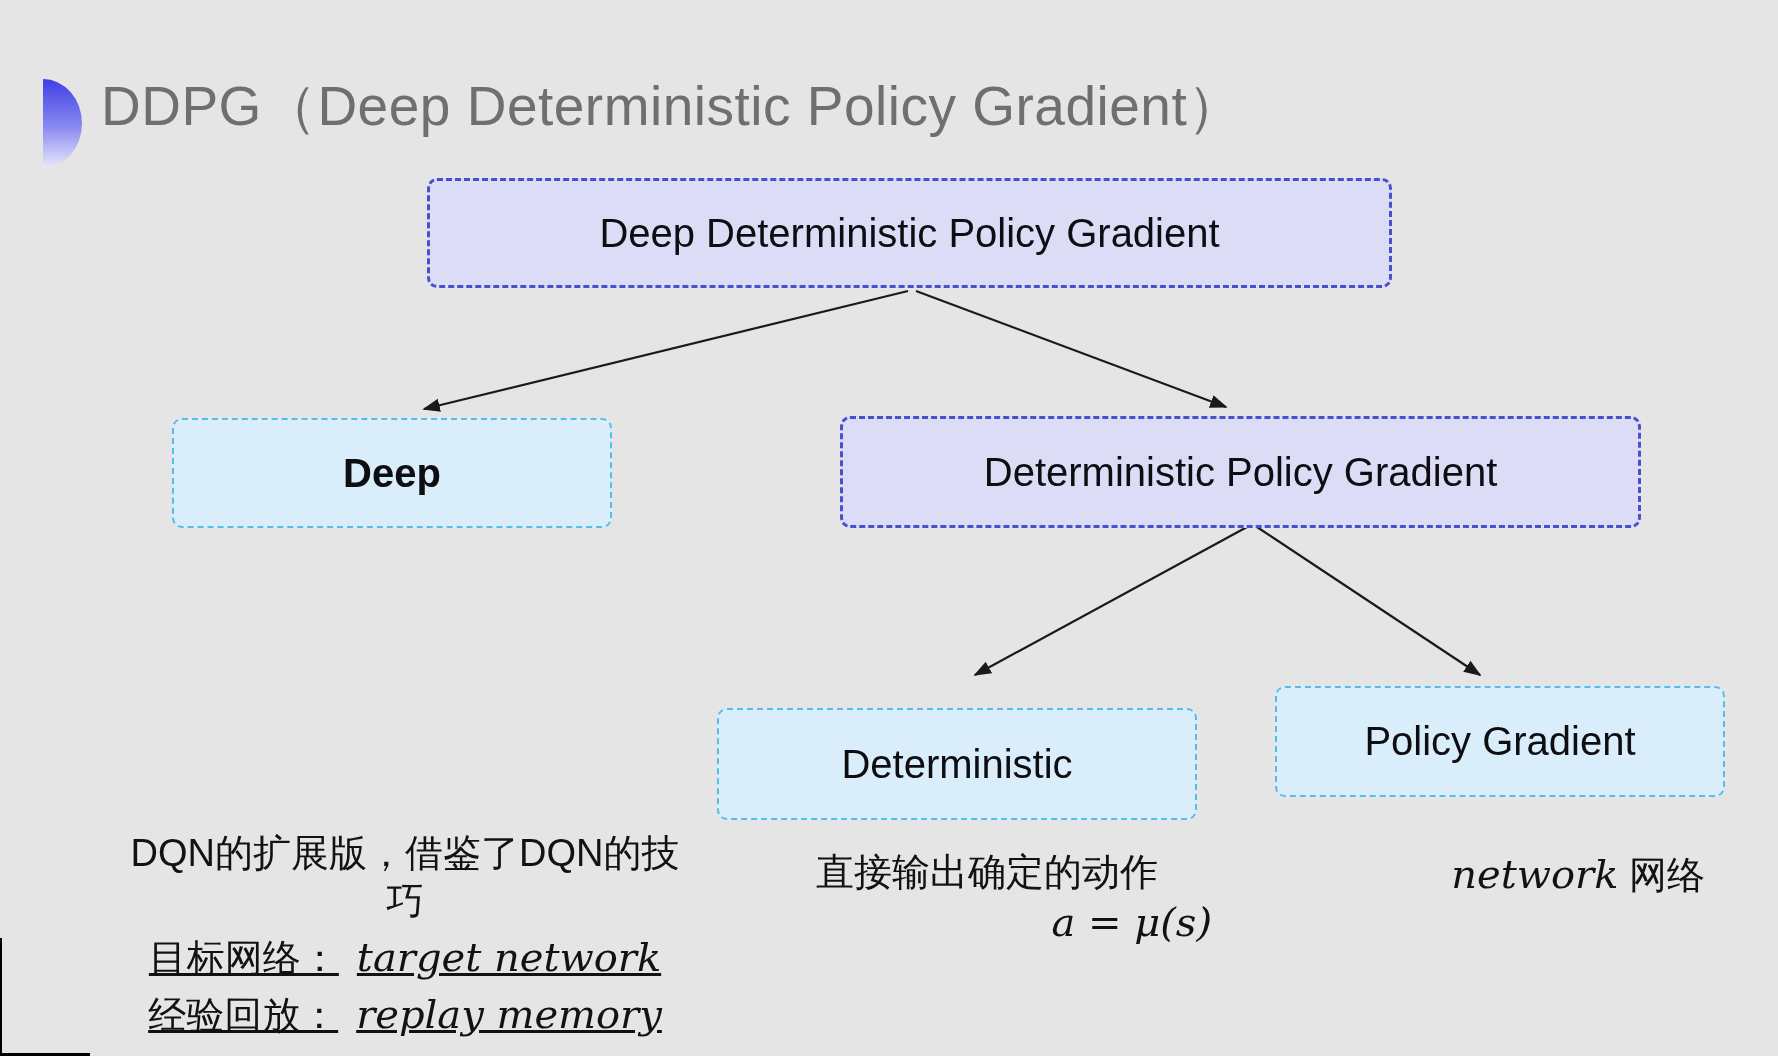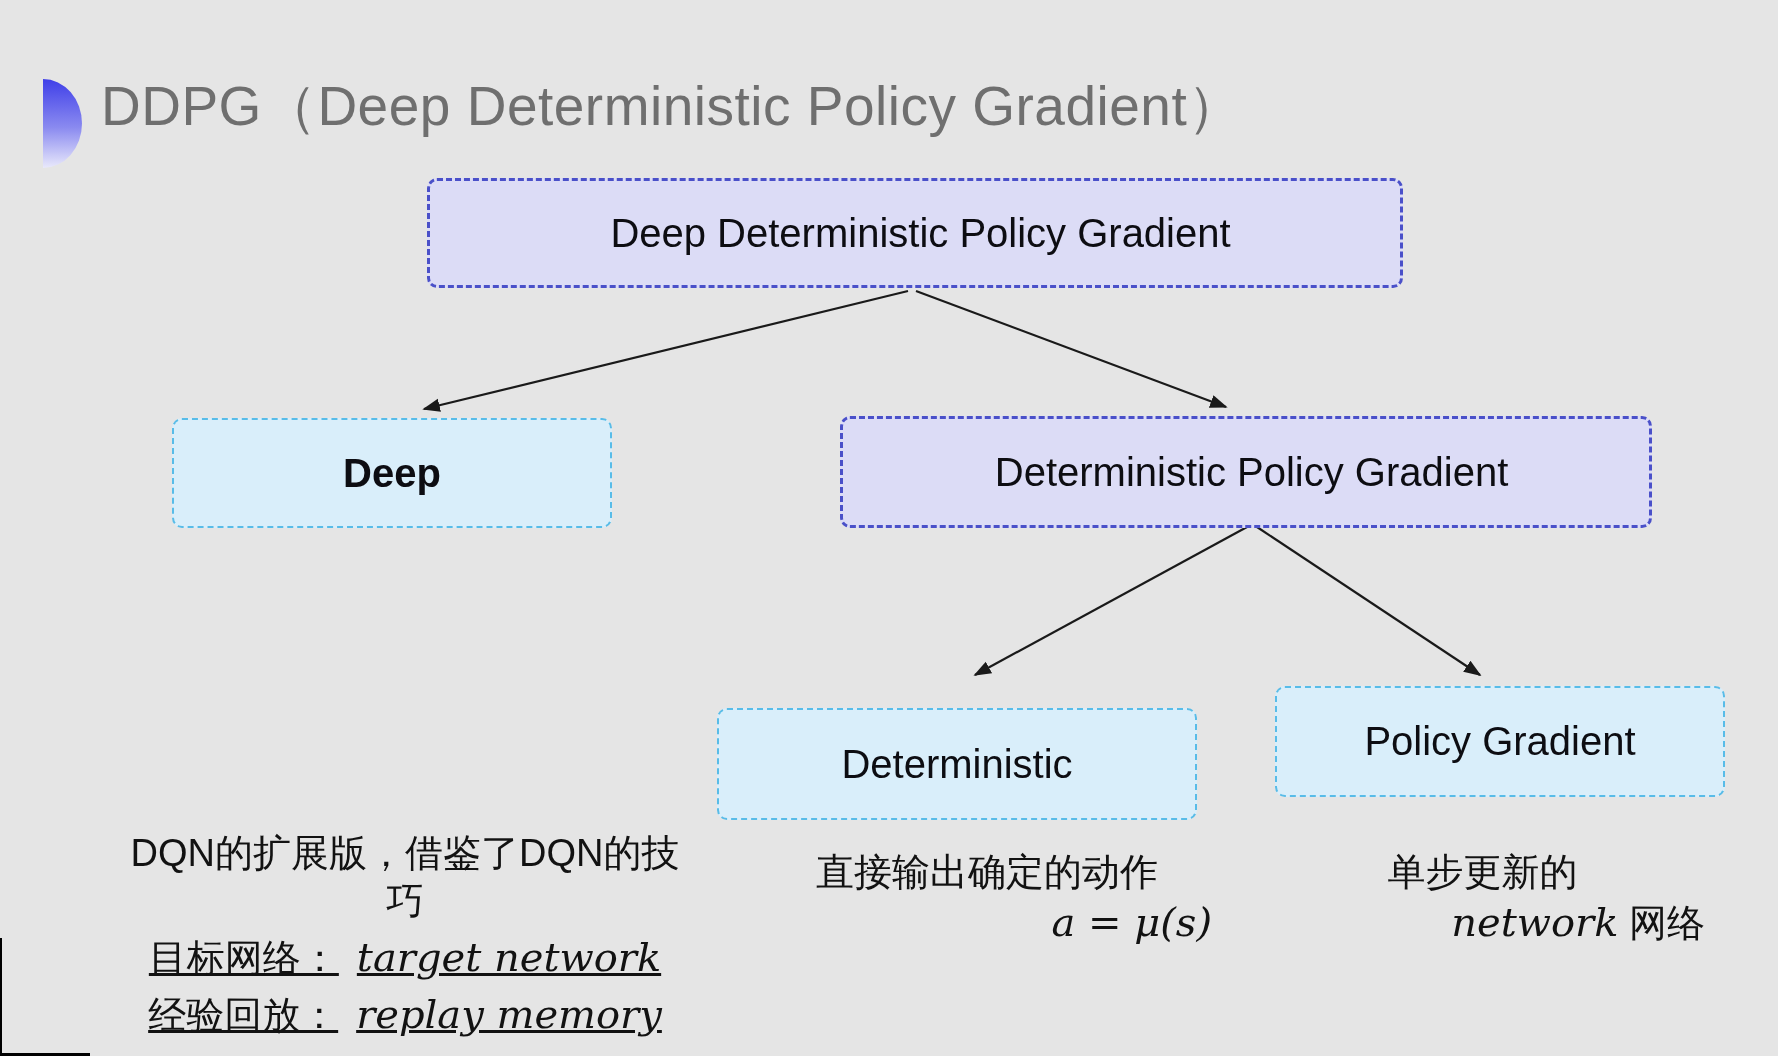--- a/index.html
+++ b/index.html
@@ -29,21 +29,20 @@
   .node{
     position:absolute;
     display:flex;align-items:center;justify-content:center;
     border-radius:10px;
     font-size:40px;color:#0d0d12;
     white-space:nowrap;
   }
   .node.purple{
     background:var(--purple-fill);
     border:3px dashed var(--purple-border);
-    padding-left:11px;
   }
   .node.cyan{
     background:var(--cyan-fill);
     border:2px dashed var(--cyan-border);
   }
   #node-root   {left:427px; top:178px; width:959px; height:104px;}
   #node-deep   {left:172px; top:418px; width:436px; height:106px;font-weight:bold;}
   #node-dpg    {left:840px; top:416px; width:795px; height:106px;}
   #node-det    {left:717px; top:684px; width:476px; height:108px;margin-top:24px;}
   #node-pg     {left:1275px;top:686px; width:446px; height:107px;}
@@ -125,21 +124,20 @@
       <span class="cn-label">经验回放：</span><span class="serif-it">replay memory</span>
     </div>
   </div>
 
   <div id="note-det" class="note">
     <div class="line">直接输出确定的动作</div>
     <div class="line gap-sm serif-it">a = μ(s)</div>
   </div>
 
   <div id="note-pg" class="note">
-    <div class="line">单步更新的</div>
     <div class="line gap-sm">
       <span class="serif-it">network</span>
       <span>网络</span>
     </div>
   </div>
 
   <div class="edge-left"></div>
   <div class="edge-bottom"></div>
 
 </div>

